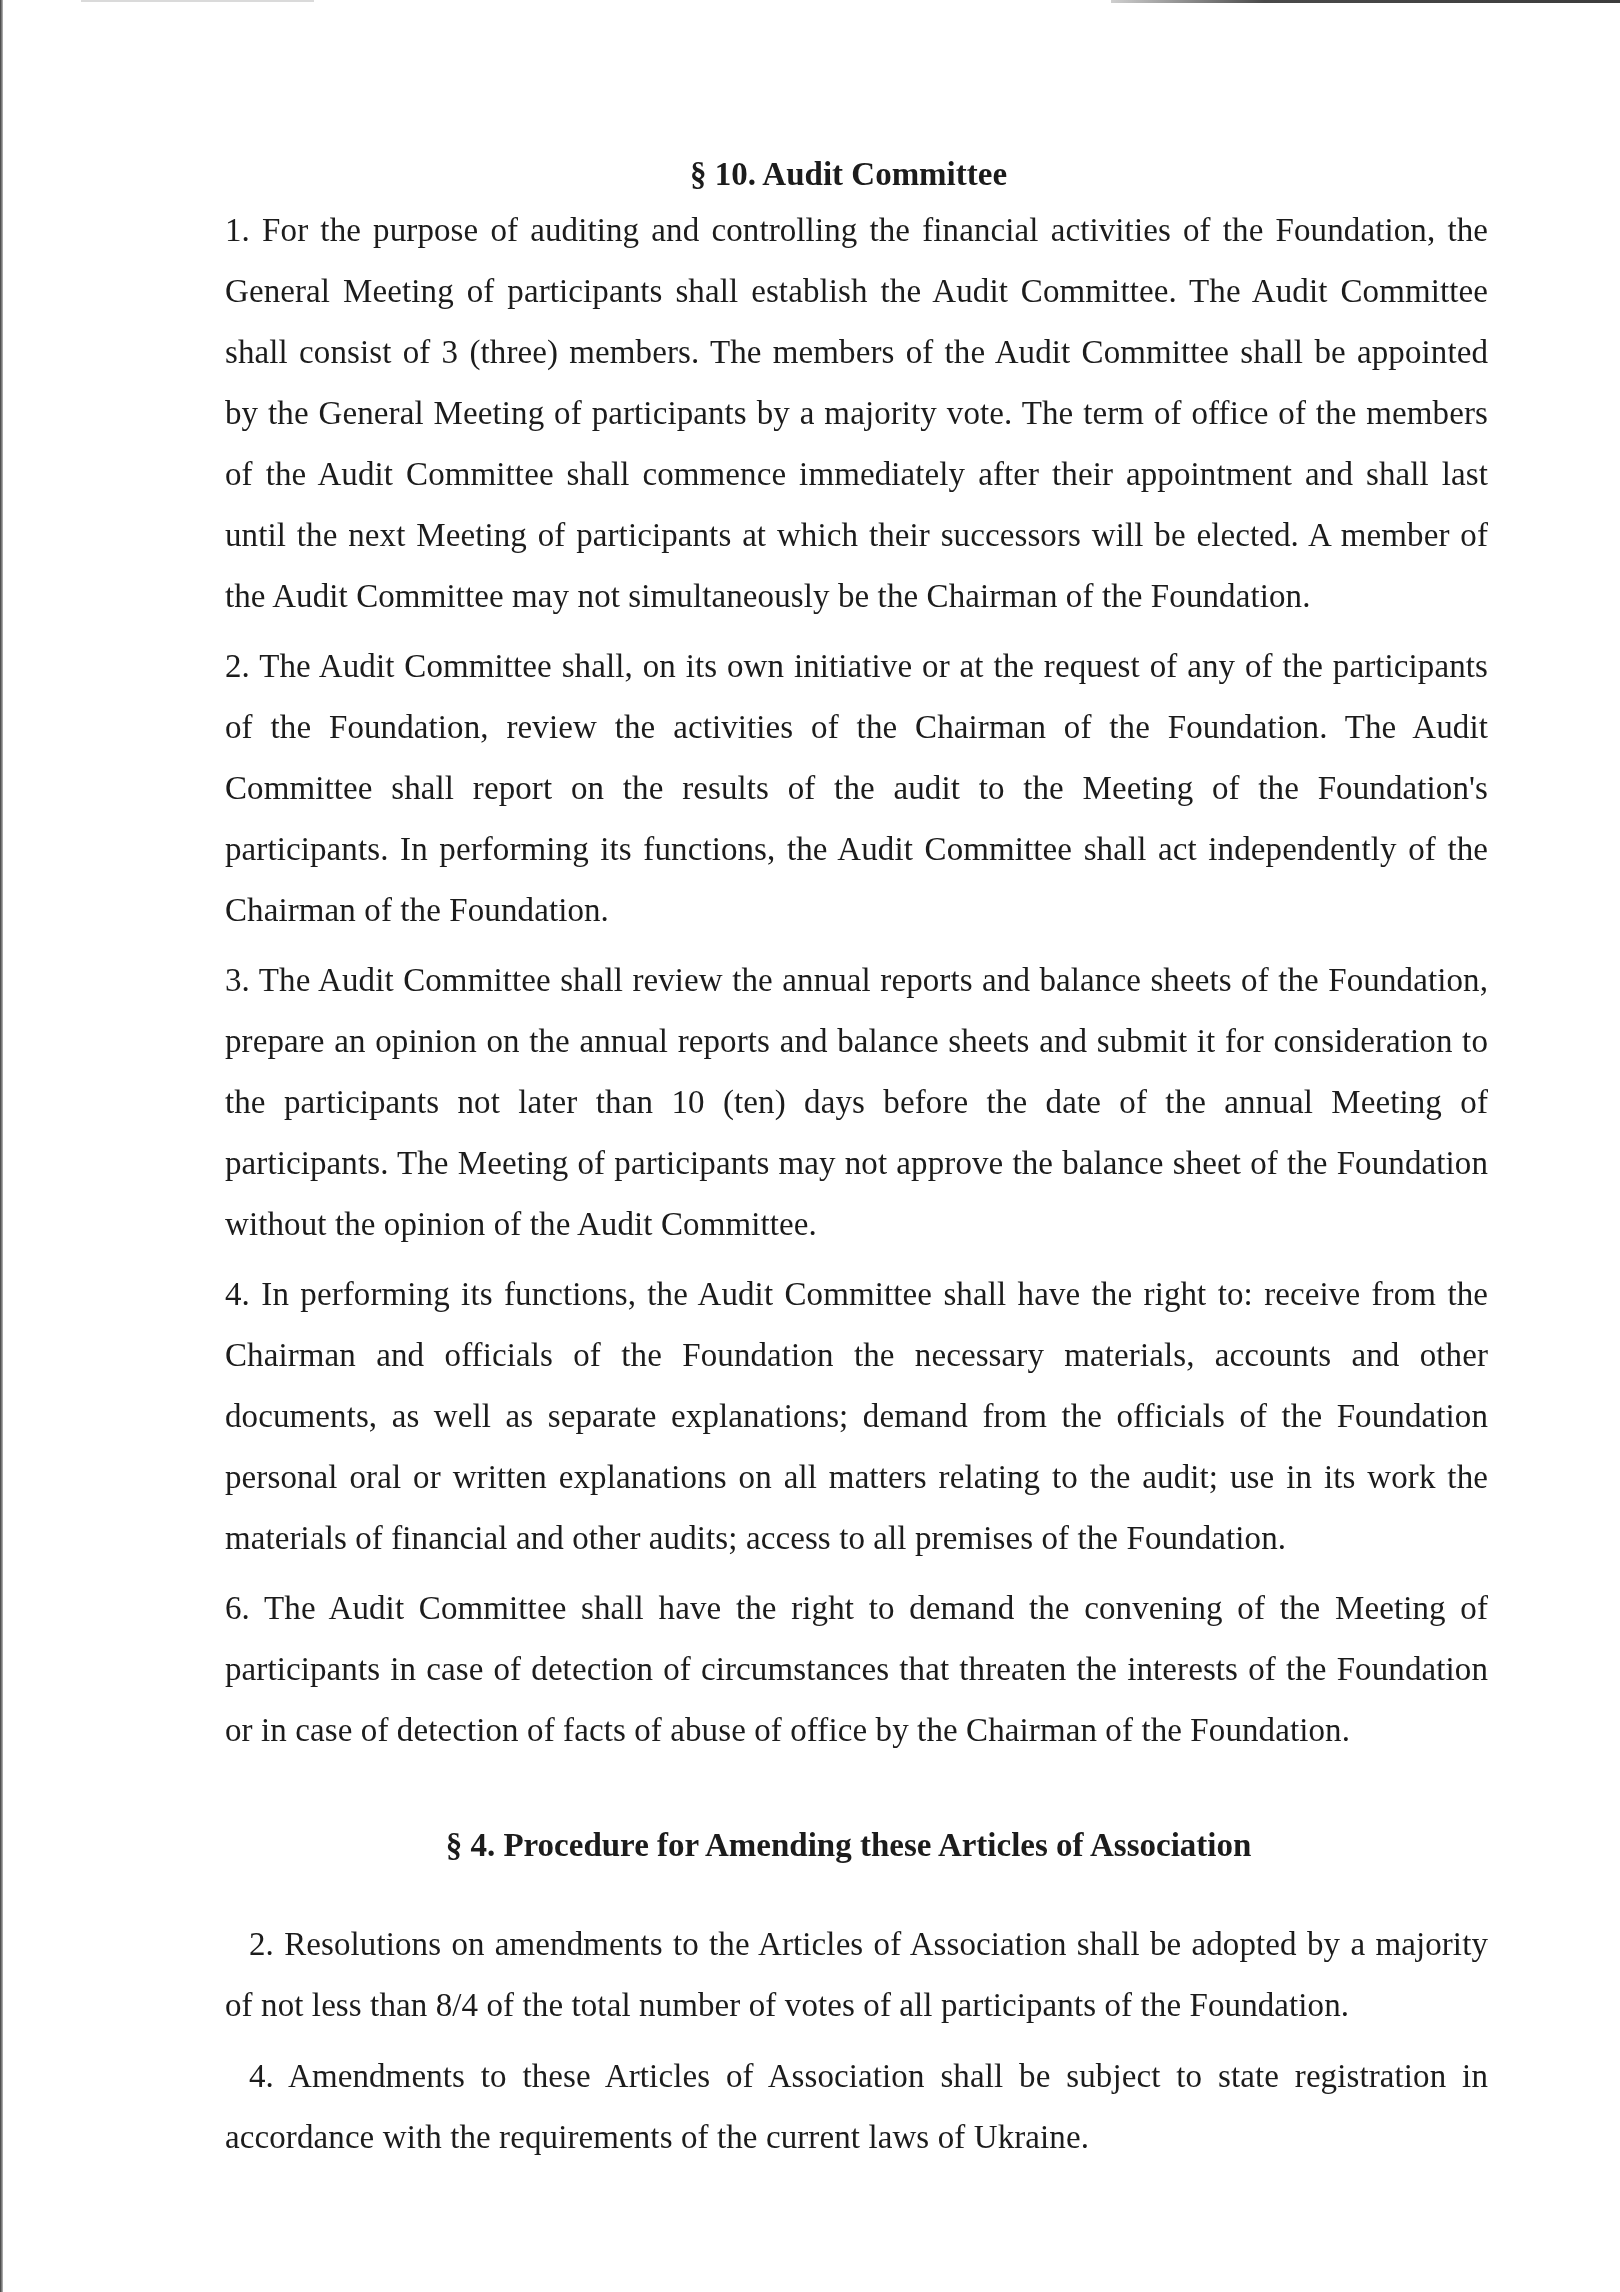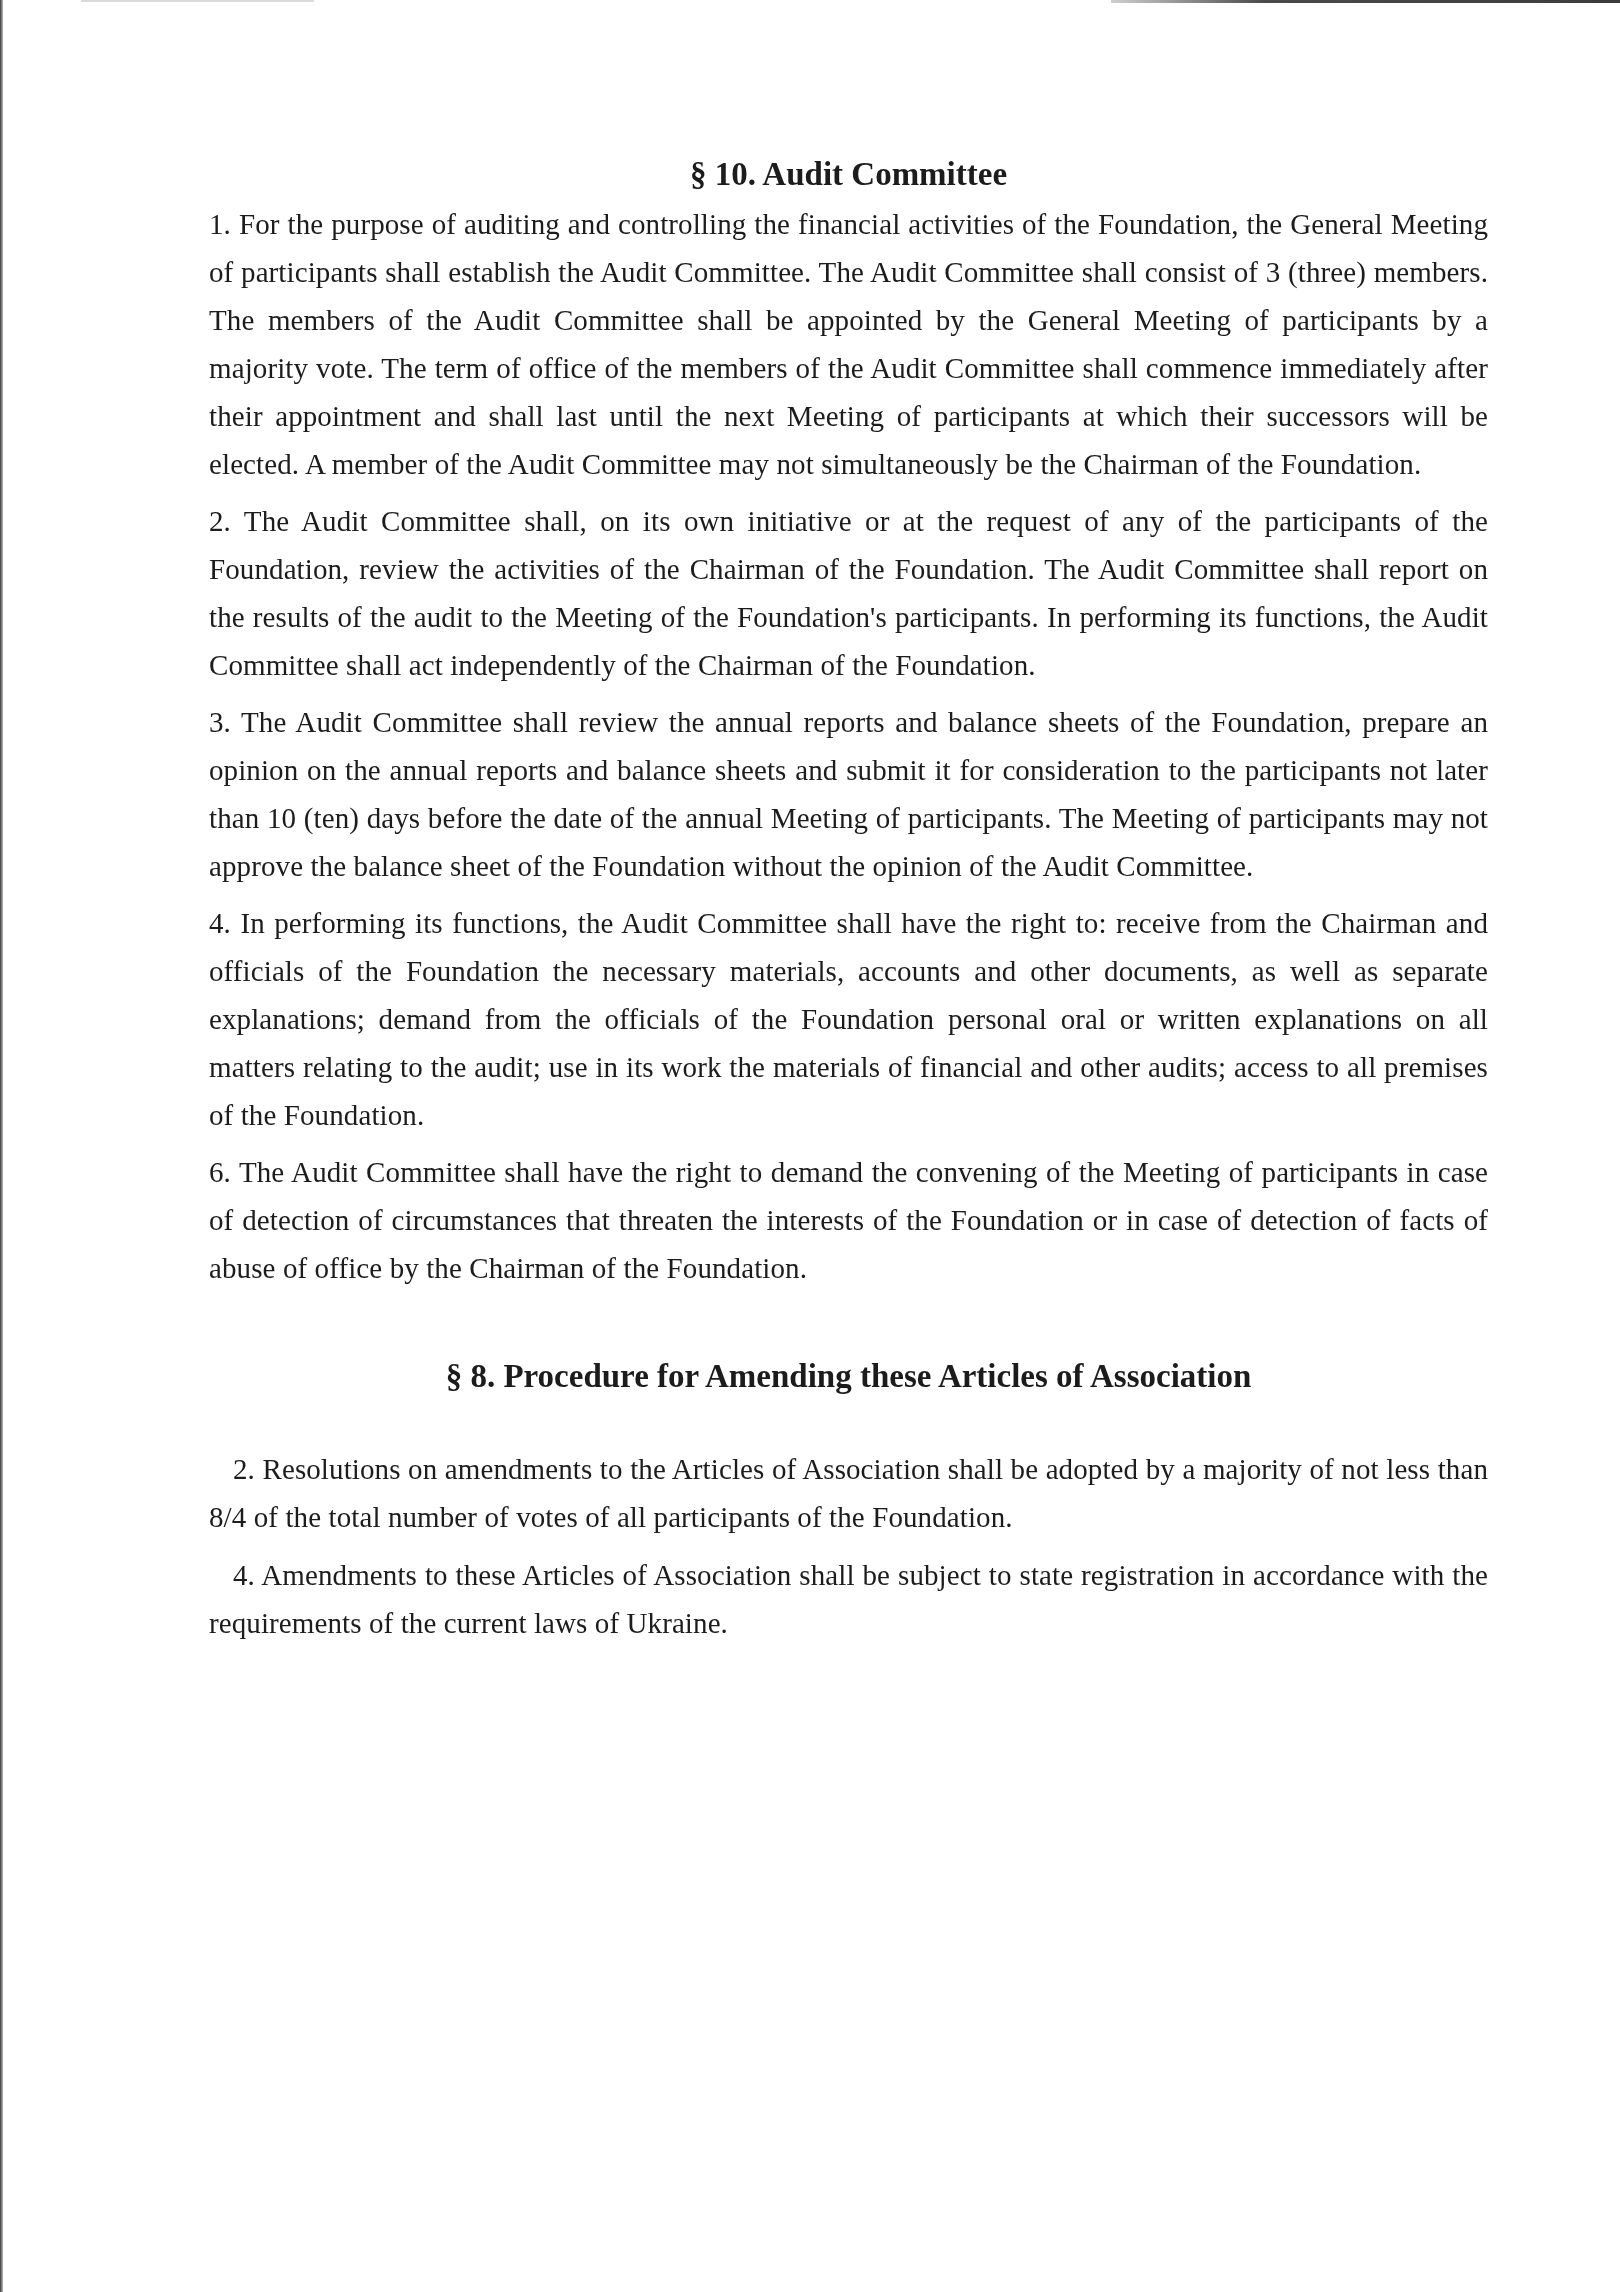--- a/index.html
+++ b/index.html
@@ -40,24 +40,24 @@
       width: 1279px;
     }
     .section-heading {
       font-weight: bold;
       text-align: center;
       font-size: 33px;
       line-height: 43px;
       margin: 0;
     }
     .para {
-      font-size: 29px;
-      line-height: 48px;
+      font-size: 33px;
+      line-height: 61px;
       text-align: justify;
-      margin: 0 0 9px 0;
+      margin: 0 0 9px 16px;
       letter-spacing: 0.1px;
     }
     .section-10-heading {
       margin-bottom: 3.6px;
     }
     .section-9-heading {
       margin-top: 63px;
       margin-bottom: 47px;
     }
     .indented {
@@ -77,19 +77,19 @@
   <section>
     <h2 class="section-heading section-10-heading">§ 10. Audit Committee</h2>
     <p class="para">1. For the purpose of auditing and controlling the financial activities of the Foundation, the General Meeting of participants shall establish the Audit Committee. The Audit Committee shall consist of 3 (three) members. The members of the Audit Committee shall be appointed by the General Meeting of participants by a majority vote. The term of office of the members of the Audit Committee shall commence immediately after their appointment and shall last until the next Meeting of participants at which their successors will be elected. A member of the Audit Committee may not simultaneously be the Chairman of the Foundation.</p>
     <p class="para">2.  The Audit Committee shall, on its own initiative or at the request of any of the participants of the Foundation, review the activities of the Chairman of the Foundation. The Audit Committee shall report on the results of the audit to the Meeting of the Foundation's participants. In performing its functions, the Audit Committee shall act independently of the Chairman of the Foundation.</p>
     <p class="para">3.  The Audit Committee shall review the annual reports and balance sheets of the Foundation, prepare an opinion on the annual reports and balance sheets and submit it for consideration to the participants not later than 10 (ten) days before the date of the annual Meeting of participants. The Meeting of participants may not approve the balance sheet of the Foundation without the opinion of the Audit Committee.</p>
     <p class="para">4.  In performing its functions, the Audit Committee shall have the right to: receive from the Chairman and officials of the Foundation the necessary materials, accounts and other documents, as well as separate explanations; demand from the officials of the Foundation personal oral or written explanations on all matters relating to the audit; use in its work the materials of financial and other audits; access to all premises of the Foundation.</p>
     <p class="para">6. The Audit Committee shall have the right to demand the convening of the Meeting of participants in case of detection of circumstances that threaten the interests of the Foundation or in case of detection of facts of abuse of office by the Chairman of the Foundation.</p>
   </section>
 
   <section>
-    <h2 class="section-heading section-9-heading">§ 8. Procedure for Amending these Articles of Association</h2>
+    <h2 class="section-heading section-9-heading">§ 4. Procedure for Amending these Articles of Association</h2>
     <p class="para indented">2. Resolutions on amendments to the Articles of Association shall be adopted by a majority of not less than 8/4 of the total number of votes of all participants of the Foundation.</p>
     <p class="para indented">4. Amendments to these Articles of Association shall be subject to state registration in accordance with the requirements of the current laws of Ukraine.</p>
   </section>
 
 </div>
 
 
 </body></html>

